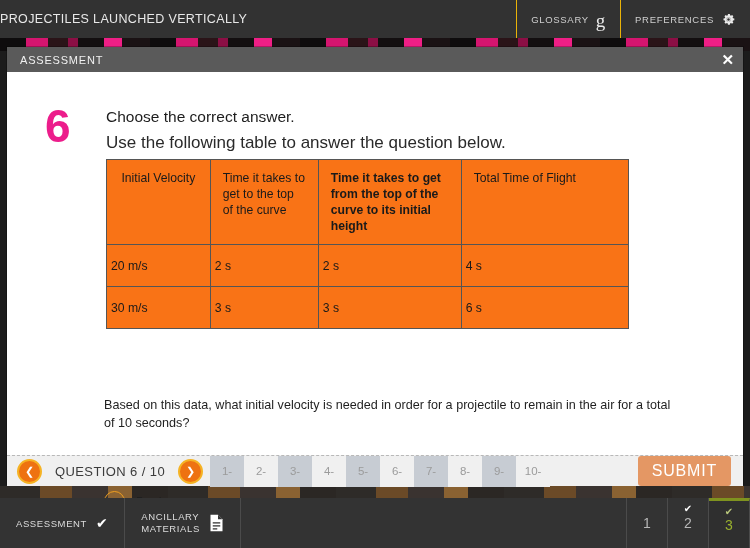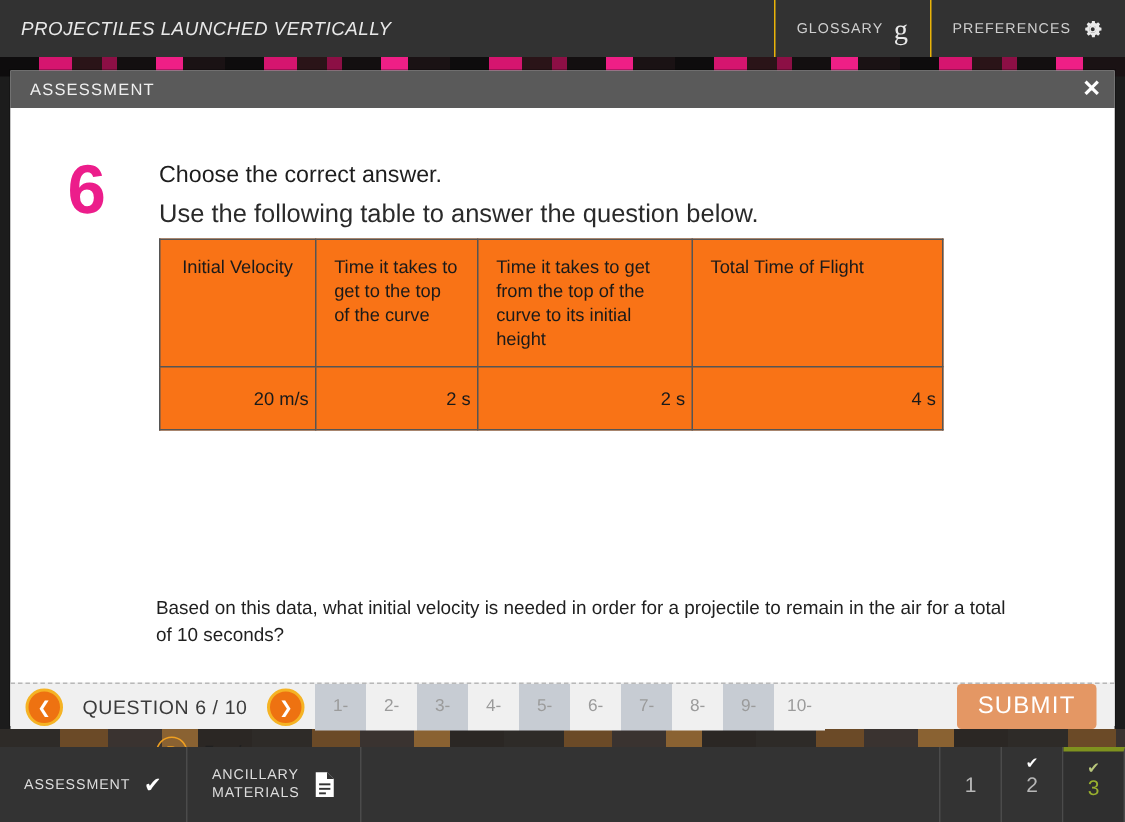--- a/index.html
+++ b/index.html
@@ -11,22 +11,22 @@
     overflow: hidden;
   }
   #app { position: relative; width: 750px; height: 548px; background: #1c1c1c; }
 
   
   .topbar {
     position: absolute; top: 0; left: 0; width: 750px; height: 38px;
     background: #323232; display: flex; align-items: stretch;
   }
   .topbar-title {
-    flex: 1; display: flex; align-items: center; padding-left: 14px;
-    color: #e8e8e8; font-size: 12.5px; letter-spacing: .35px; font-style: italic;
+    flex: 1; display: flex; align-items: center; 
+    color: #e8e8e8; font-size: 12.5px; letter-spacing: .35px;
   }
   .topbar-btn {
     display: flex; align-items: center; gap: 7px;
     padding: 0 14px; border-left: 1px solid #eab308;
     color: #cfcfcf; font-size: 9.5px; letter-spacing: .7px;
   }
   .gloss-g {
     font-family: "Liberation Serif", serif; font-size: 19px;
     color: #e9e9e9; line-height: 1; position: relative; top: 1px;
   }
@@ -89,23 +89,23 @@
   }
   table.data td, table.data th {
     border: 1px solid #555; font-weight: normal;
     font-size: 12.2px; color: #1a1a1a; vertical-align: top;
   }
   table.data thead th {
     height: 83px; padding: 10px 12px; text-align: left; line-height: 1.32;
   }
   table.data thead th.c0 { width: 98px; text-align: center; }
   table.data thead th.c1 { width: 102px; }
-  table.data thead th.c2 { width: 135px; }
+  table.data thead th.c2 { width: 135px; font-weight: bold; }
   table.data thead th.c3 { width: 158px; }
-  table.data tbody td { height: 42px; text-align: right; vertical-align: middle; padding: 4px; }
+  table.data tbody td { height: 42px; text-align: left; vertical-align: middle; padding: 4px; }
 
   
   .qtext {
     position: absolute; left: 97px; top: 325px; width: 576px;
     font-size: 12.6px; color: #1f1f1f; line-height: 1.42;
   }
   .opts { position: absolute; left: 97px; top: 377px; }
   .opt { display: flex; align-items: center; gap: 11px; height: 35px; cursor: pointer; }
   .opt-bubble {
     width: 21px; height: 21px; border-radius: 50%;
@@ -224,20 +224,26 @@
             <th class="c3">Total Time of Flight</th>
           </tr>
         </thead>
         <tbody>
           <tr>
             <td>20 m/s</td>
             <td>2 s</td>
             <td>2 s</td>
             <td>4 s</td>
           </tr>
+          <tr>
+            <td>30 m/s</td>
+            <td>3 s</td>
+            <td>3 s</td>
+            <td>6 s</td>
+          </tr>
         </tbody>
       </table>
 
       <div class="qtext">Based on this data, what initial velocity is needed in order for a projectile to remain in the air for a total of 10 seconds?</div>
 
       <div class="opts">
         <div class="opt">
           <span class="opt-bubble">A</span>
           <span class="opt-label">1 m/s</span>
         </div>

